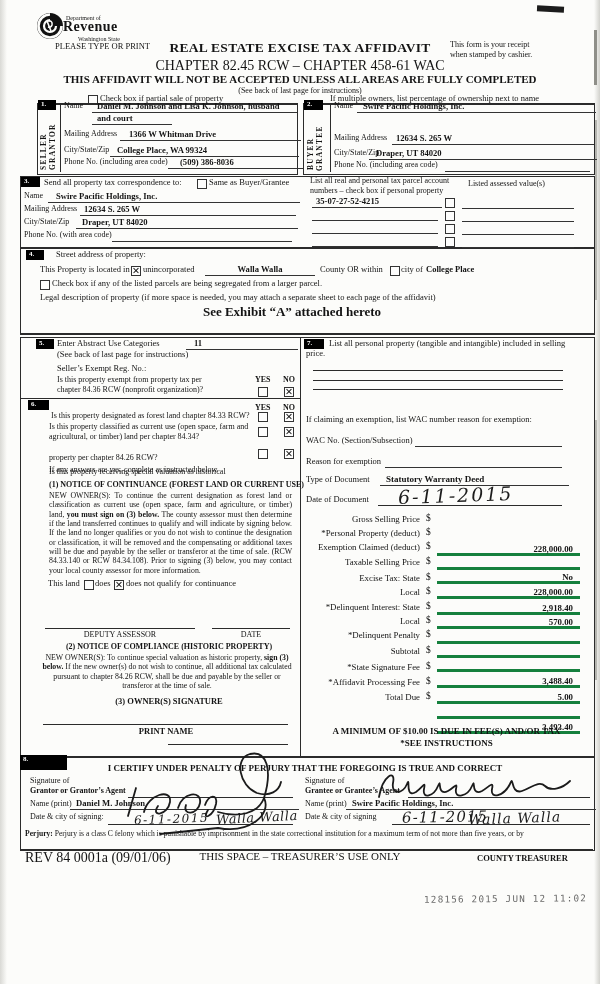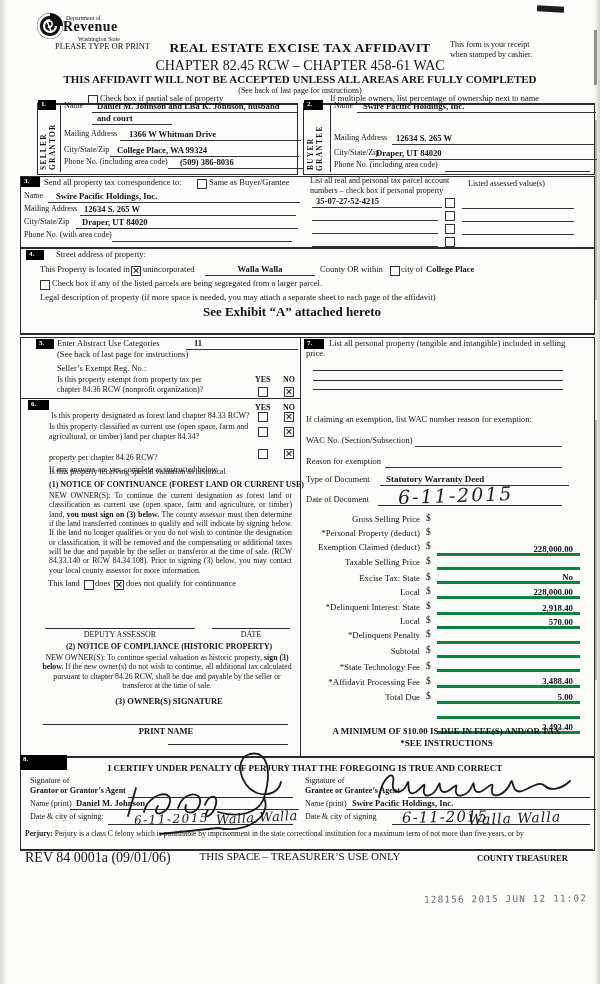--- a/index.html
+++ b/index.html
@@ -265,21 +265,21 @@
       <span class="ml">*Delinquent Penalty</span>
       <span class="md">$</span>
       <span class="mu"></span>
     </div>
   <div class="mrow" style="top:645px;">
       <span class="ml">Subtotal</span>
       <span class="md">$</span>
       <span class="mu">3,488.40</span>
     </div>
   <div class="mrow" style="top:661px;">
-      <span class="ml">*State Technology Fee</span>
+      <span class="ml">*State Signature Fee</span>
       <span class="md">$</span>
       <span class="mu">5.00</span>
     </div>
   <div class="mrow" style="top:676px;">
       <span class="ml">*Affidavit Processing Fee</span>
       <span class="md">$</span>
       <span class="mu"></span>
     </div>
   <div class="mrow" style="top:691px;">
       <span class="ml">Total Due</span>

